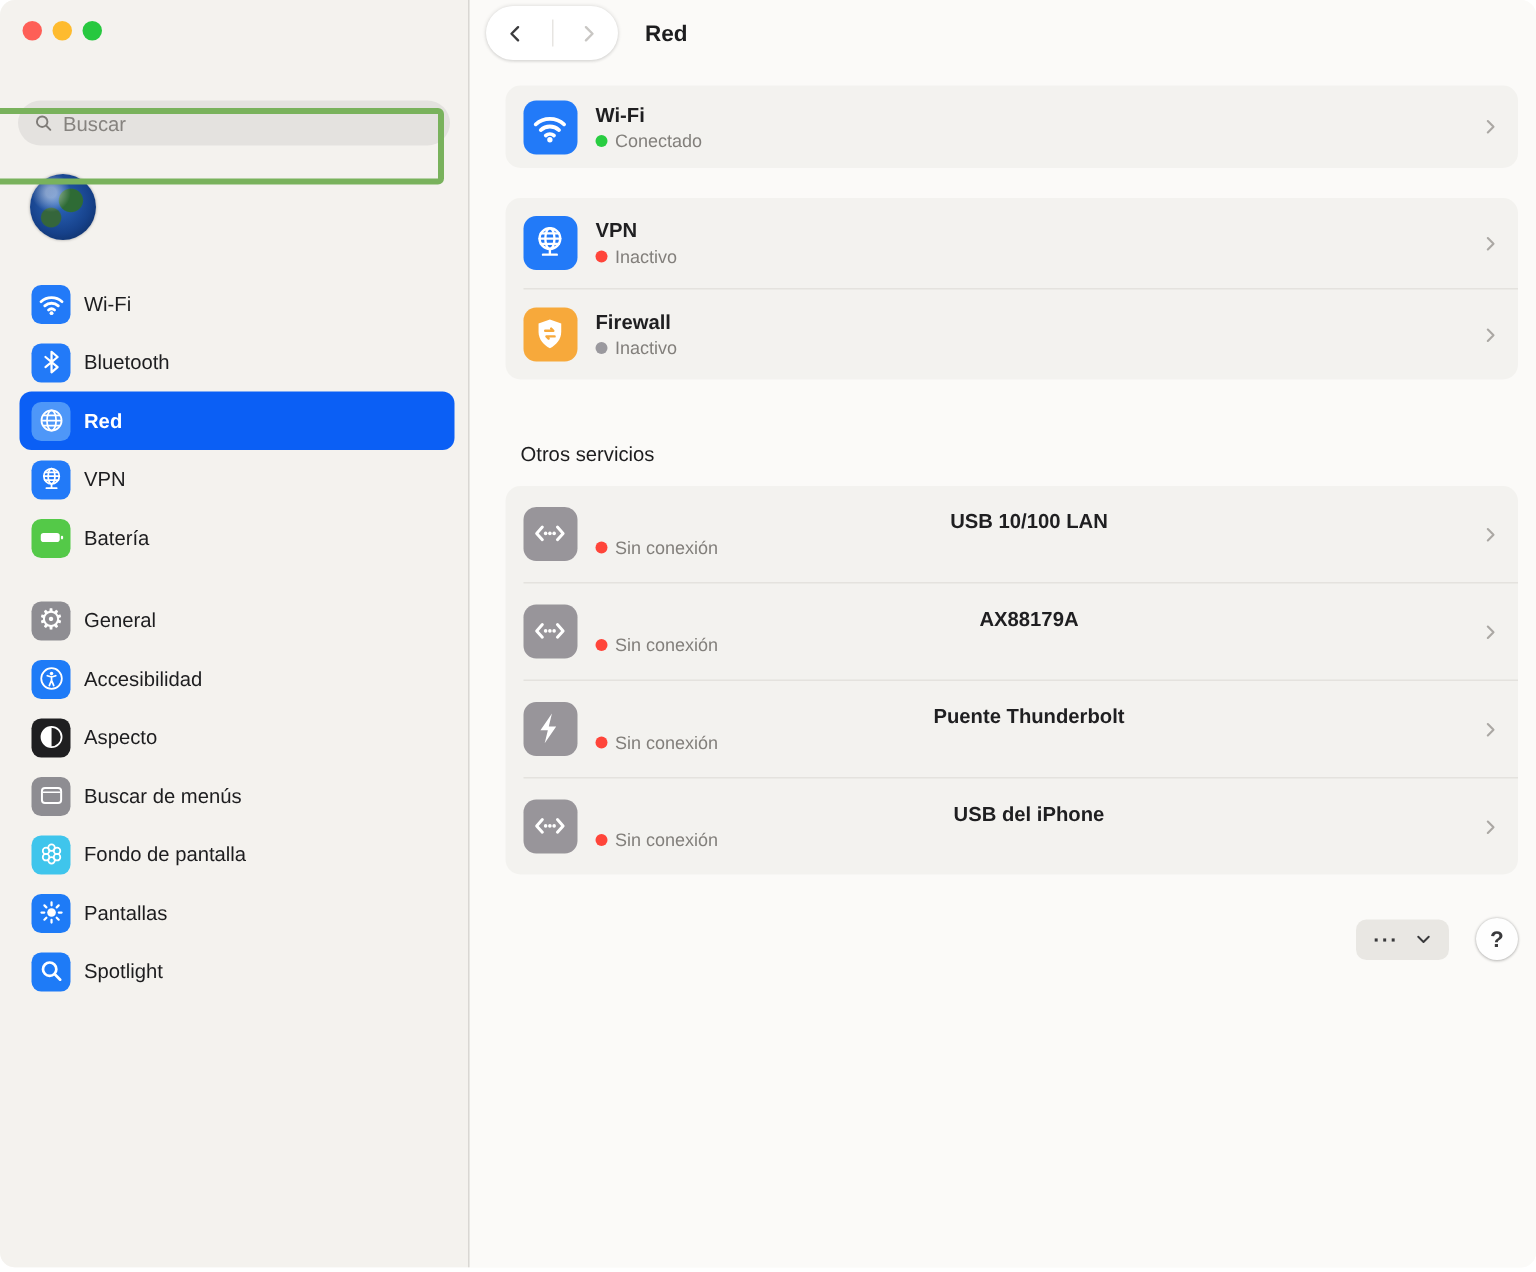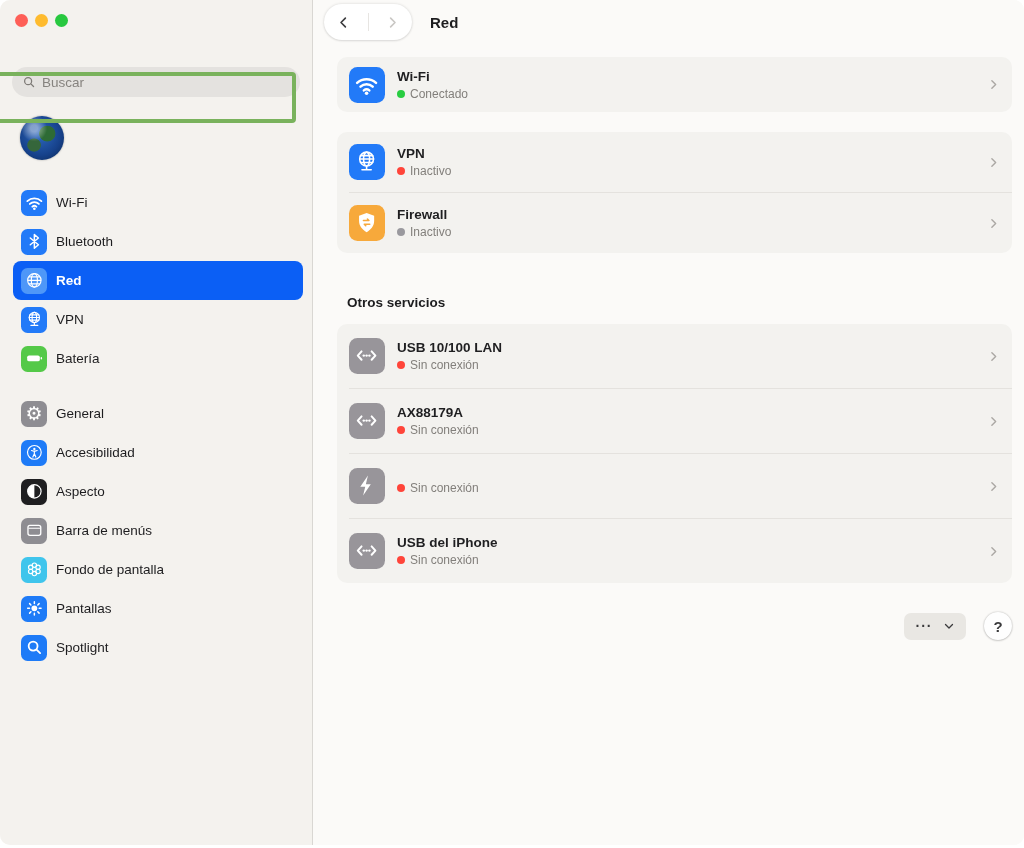--- a/index.html
+++ b/index.html
@@ -47,33 +47,33 @@
     align-items:center;justify-content:center;cursor:default;}
   .nav-pill .pill-div{width:1px;height:18px;background:#e7e5e2;}
   .nav-pill svg{width:15px;height:15px;}
   .page-title{font-size:15px;font-weight:700;color:#1d1d1f;margin:0 0 0 18px;}
   .content{padding:0 12px 0 23px;}
   .card{background:#f3f2ef;border-radius:10px;overflow:hidden;}
   .card.c1{margin-top:13px;}
   .card.c2{margin-top:20px;}
   .card .row{height:60px;}
   .card.c1 .row{height:55px;}
-  .card.services .row{height:64px;}
+  .card.services .row{height:64px;text-align:center;}
   .row{display:flex;align-items:center;gap:12px;padding:0 12px;box-sizing:border-box;}
   .row-icon{width:36px;height:36px;min-width:36px;border-radius:8.5px;display:flex;
     align-items:center;justify-content:center;}
   .row-icon svg{width:70%;height:70%;display:block;}
   .row-text{flex:1;display:flex;flex-direction:column;justify-content:center;}
   .row-title{font-size:13.5px;font-weight:700;color:#1f1f21;}
   .row-sub{display:flex;align-items:center;gap:5px;margin-top:3px;font-size:12px;color:#827f7b;}
   .dot{width:8px;height:8px;border-radius:50%;}
   .chev{display:flex;align-items:center;}
   .chev svg{width:13px;height:13px;}
   .divider{height:1px;background:#e4e2de;margin-left:12px;}
-  .section-heading{font-size:13.5px;font-weight:700;color:#1d1d1f;margin:42px 0 14px 10px;}
+  .section-heading{font-size:13.5px;font-weight:400;color:#1d1d1f;margin:42px 0 14px 10px;}
   .footer{display:flex;justify-content:flex-end;align-items:center;gap:18px;margin-top:29px;}
   .more-btn{display:flex;align-items:center;justify-content:center;gap:10px;width:62px;height:27px;
     border:none;border-radius:7px;background:#e9e7e3;cursor:default;}
   .more-btn .more-label{font-size:14px;font-weight:700;color:#3a3a3c;letter-spacing:1px;line-height:1;}
   .more-btn svg{width:12px;height:12px;}
   .help-btn{width:28px;height:28px;border-radius:50%;border:none;background:#fefefe;
     box-shadow:0 0 2px rgba(0,0,0,.28),0 1px 2px rgba(0,0,0,.12);font-size:15px;font-weight:700;
     color:#3a3a3c;display:flex;align-items:center;justify-content:center;cursor:default;
     font-family:"Liberation Sans",sans-serif;}
 </style>
@@ -179,21 +179,21 @@
             </span>
             <span class="label">Aspecto</span>
           </div>
           <div class="sidebar-item">
             <span class="icon-badge" style="background: rgb(142, 141, 146);">
               <svg viewBox="0 0 24 24" fill="none">
                 <rect x="3.8" y="5.6" width="16.4" height="12.8" rx="2.6" stroke="#fff" stroke-width="1.7"></rect>
                 <path d="M4.4 9.2h15.2" stroke="#fff" stroke-width="1.4"></path>
               </svg>
             </span>
-            <span class="label">Barra de menús</span>
+            <span class="label">Buscar de menús</span>
           </div>
           <div class="sidebar-item">
             <span class="icon-badge" style="background: rgb(63, 197, 236);">
               <svg viewBox="0 0 24 24" fill="none" stroke="#fff" stroke-width="1.5">
                 <circle cx="12" cy="6.6" r="2.8"></circle>
                 <circle cx="16.7" cy="9.3" r="2.8"></circle>
                 <circle cx="16.7" cy="14.7" r="2.8"></circle>
                 <circle cx="12" cy="17.4" r="2.8"></circle>
                 <circle cx="7.3" cy="14.7" r="2.8"></circle>
                 <circle cx="7.3" cy="9.3" r="2.8"></circle>
@@ -363,20 +363,21 @@
             </span>
           </div>
           <div class="divider"></div>
           <div class="row">
             <span class="row-icon" style="background: rgb(152, 149, 154);">
               <svg viewBox="0 0 24 24" fill="#fff">
                 <path d="M13.3 2.5L6 13.2h4.7L8.7 21.5 16 10.8h-4.7z"></path>
               </svg>
             </span>
             <div class="row-text">
+              <div class="row-title">Puente Thunderbolt</div>
               <div class="row-sub">
                 <span class="dot" style="background: rgb(255, 69, 58);"></span>
                 <span>Sin conexión</span>
               </div>
             </div>
             <span class="chev">
               <svg viewBox="0 0 24 24" fill="none" stroke="#aba8a4" stroke-width="2.6" stroke-linecap="round" stroke-linejoin="round">
                 <path d="M9 5l7 7-7 7"></path>
               </svg>
             </span>

